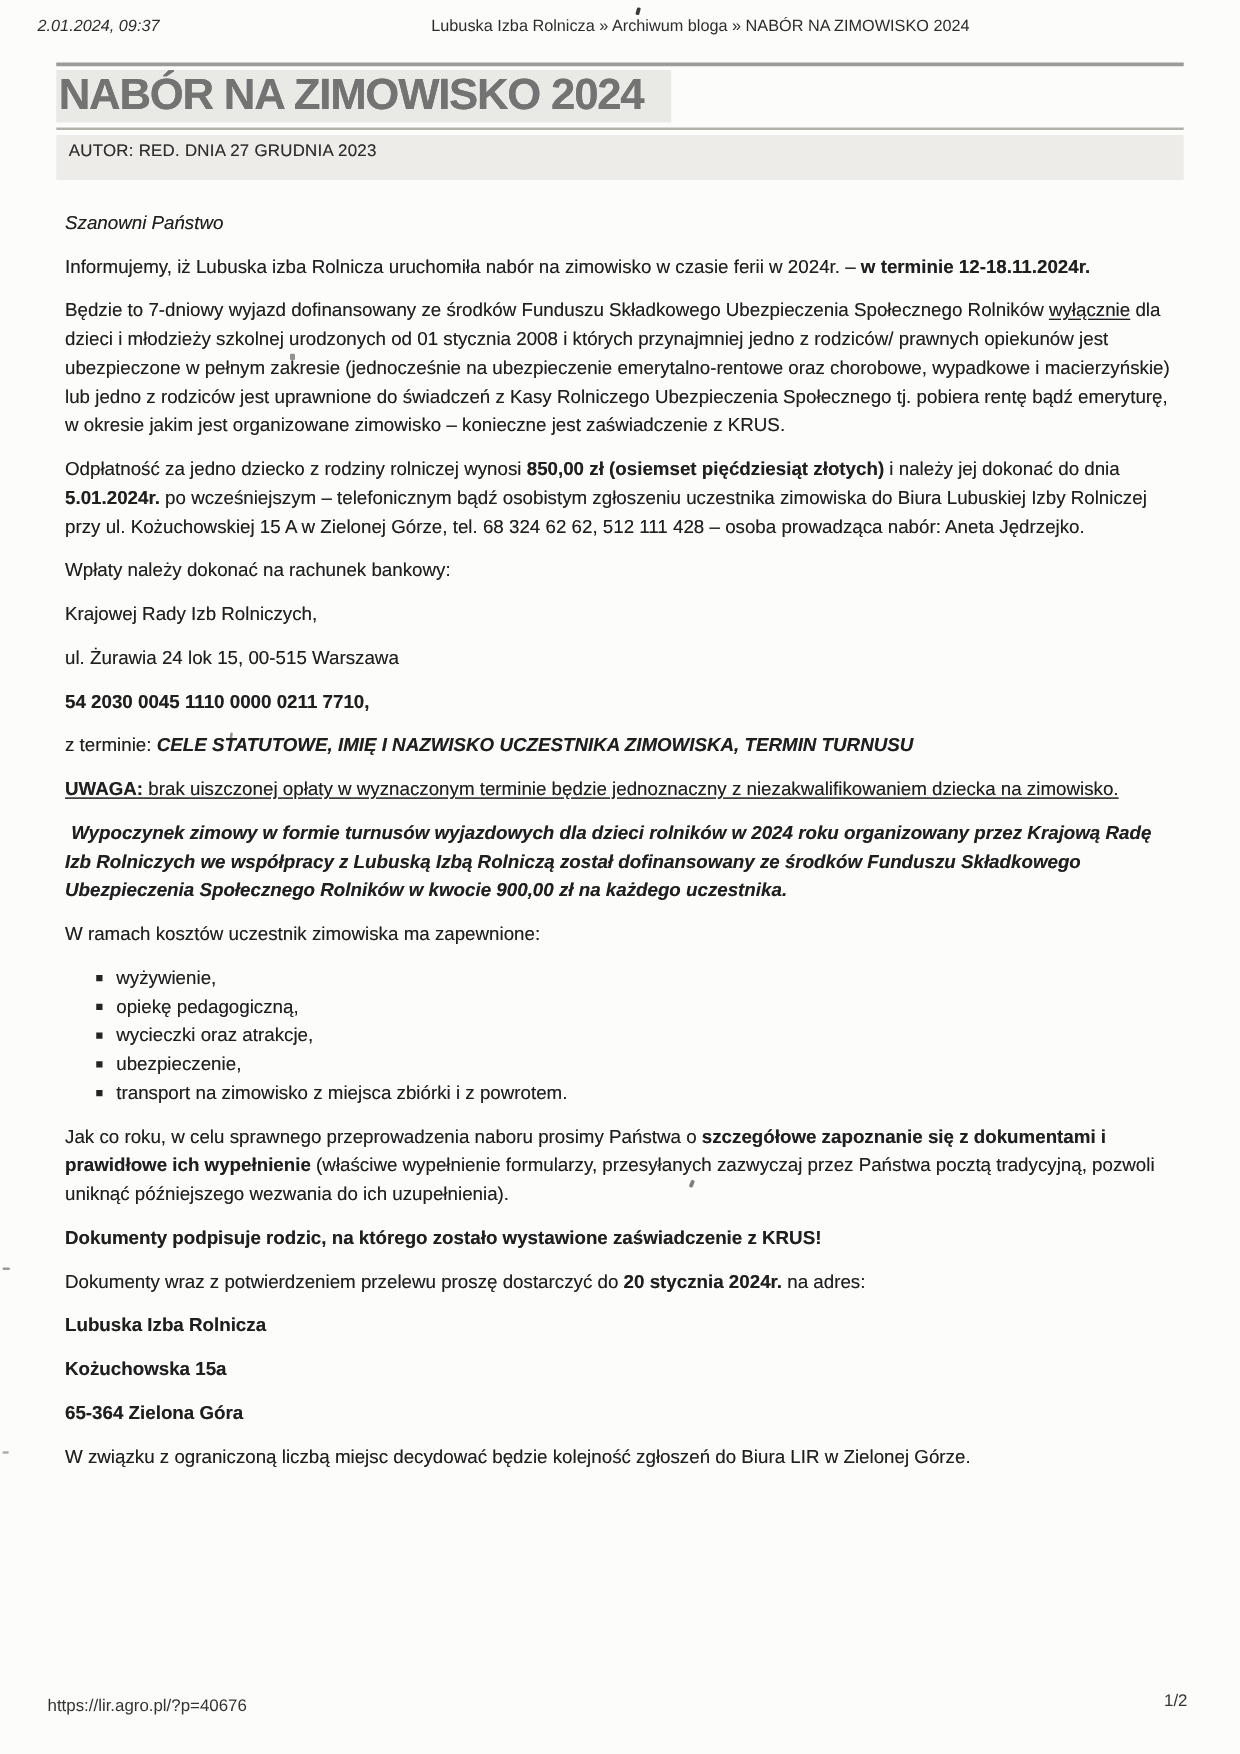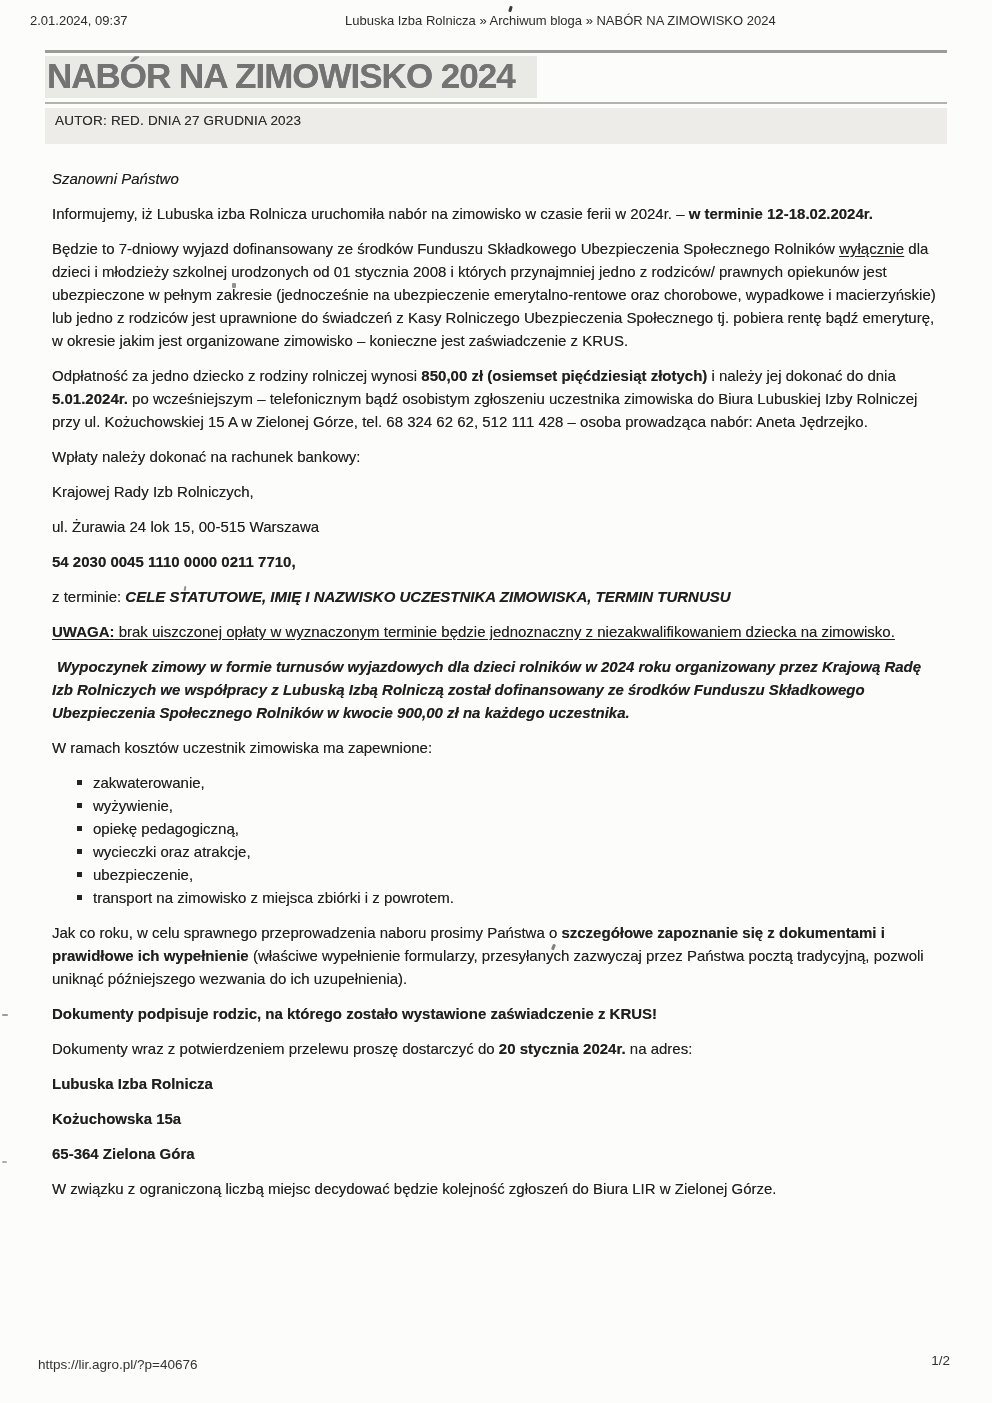--- a/index.html
+++ b/index.html
@@ -6,21 +6,21 @@
   body{
     width:992px;height:1403px;
     background:#fcfcfb;
     font-family:"Liberation Sans",sans-serif;
     color:#1f1f1f;
     position:relative;
     overflow:hidden;
   }
   
   .print-header{position:absolute;top:13px;left:0;width:992px;font-size:13px;color:#2c2c2c;}
-  .timestamp{position:absolute;left:30px;top:0;}
+  .timestamp{position:absolute;left:30px;top:0;font-style:italic;}
   .breadcrumb{position:absolute;left:345px;top:0;}
   
   .content{position:absolute;top:50px;left:52px;width:888px;text-shadow:0 0 .5px rgba(35,35,35,.55);}
   .title-block{
     margin-left:-7px;width:902px;
     border-top:3px solid #9b9b97;
     border-bottom:2px solid #b3b3ae;
     padding:3px 0 4px;
   }
   h1.page-title{
@@ -61,33 +61,32 @@
   <span class="breadcrumb">Lubuska Izba Rolnicza » Archiwum bloga » NABÓR NA ZIMOWISKO 2024</span>
 </header>
 
 <main class="content">
   <div class="title-block">
     <h1 class="page-title">NABÓR NA ZIMOWISKO 2024</h1>
   </div>
   <div class="autor-bar">AUTOR: RED. DNIA 27 GRUDNIA 2023</div>
   <div>
       <p><span class="i">Szanowni Państwo</span></p>
-      <p><span>Informujemy, iż Lubuska izba Rolnicza uruchomiła nabór na zimowisko w czasie ferii w 2024r. – </span><span class="b">w terminie 12-18.02.2024r.</span></p>
+      <p><span>Informujemy, iż Lubuska izba Rolnicza uruchomiła nabór na zimowisko w czasie ferii w 2024r. – </span><span class="b">w terminie 12-18.11.2024r.</span></p>
       <p><span>Będzie to 7-dniowy wyjazd dofinansowany ze środków Funduszu Składkowego Ubezpieczenia Społecznego Rolników </span><span class="u">wyłącznie</span><span> dla dzieci i młodzieży szkolnej urodzonych od 01 stycznia 2008 i których przynajmniej jedno z rodziców/ prawnych opiekunów jest ubezpieczone w pełnym zakresie (jednocześnie na ubezpieczenie emerytalno-rentowe oraz chorobowe, wypadkowe i macierzyńskie) lub jedno z rodziców jest uprawnione do świadczeń z Kasy Rolniczego Ubezpieczenia Społecznego tj. pobiera rentę bądź emeryturę, w okresie jakim jest organizowane zimowisko – konieczne jest zaświadczenie z KRUS.</span></p>
       <p><span>Odpłatność za jedno dziecko z rodziny rolniczej wynosi </span><span class="b">850,00 zł (osiemset pięćdziesiąt złotych)</span><span> i należy jej dokonać do dnia </span><span class="b">5.01.2024r.</span><span> po wcześniejszym – telefonicznym bądź osobistym zgłoszeniu uczestnika zimowiska do Biura Lubuskiej Izby Rolniczej przy ul. Kożuchowskiej 15 A w Zielonej Górze,  tel. 68 324 62 62, 512 111 428 – osoba prowadząca nabór: Aneta Jędrzejko.</span></p>
       <p><span>Wpłaty należy dokonać na rachunek bankowy:</span></p>
       <p><span>Krajowej Rady Izb Rolniczych,</span></p>
       <p><span>ul. Żurawia 24 lok 15, 00-515 Warszawa</span></p>
       <p><span class="b">54 2030 0045 1110 0000 0211 7710,</span></p>
       <p><span>z terminie: </span><span class="b i">CELE STATUTOWE, IMIĘ I NAZWISKO UCZESTNIKA ZIMOWISKA, TERMIN TURNUSU</span></p>
       <p><span class="b u">UWAGA:</span><span class="u"> brak uiszczonej opłaty w wyznaczonym terminie będzie jednoznaczny z niezakwalifikowaniem dziecka na zimowisko.</span></p>
       <p class="indent1"><span class="b i">Wypoczynek zimowy w formie turnusów wyjazdowych dla dzieci rolników w 2024 roku organizowany przez Krajową Radę Izb Rolniczych we współpracy z Lubuską Izbą Rolniczą został dofinansowany ze środków Funduszu Składkowego Ubezpieczenia Społecznego Rolników w kwocie 900,00 zł na każdego uczestnika.</span></p>
       <p><span>W ramach kosztów uczestnik zimowiska ma zapewnione:</span></p>
       <ul class="bullet-list">
-        <li>zakwaterowanie,</li>
         <li>wyżywienie,</li>
         <li>opiekę pedagogiczną,</li>
         <li>wycieczki oraz atrakcje,</li>
         <li>ubezpieczenie,</li>
         <li>transport na zimowisko z miejsca zbiórki i z powrotem.</li>
       </ul>
       <p><span>Jak co roku, w celu sprawnego przeprowadzenia naboru prosimy Państwa o </span><span class="b">szczegółowe zapoznanie się z dokumentami i prawidłowe ich wypełnienie</span><span> (właściwe wypełnienie formularzy, przesyłanych zazwyczaj przez Państwa pocztą tradycyjną, pozwoli uniknąć późniejszego wezwania do ich uzupełnienia).</span></p>
       <p><span class="b">Dokumenty podpisuje rodzic, na którego zostało wystawione zaświadczenie z KRUS!</span></p>
       <p><span>Dokumenty wraz z potwierdzeniem przelewu proszę dostarczyć do </span><span class="b">20 stycznia 2024r.</span><span> na adres:</span></p>
       <p><span class="b">Lubuska Izba Rolnicza</span></p>

